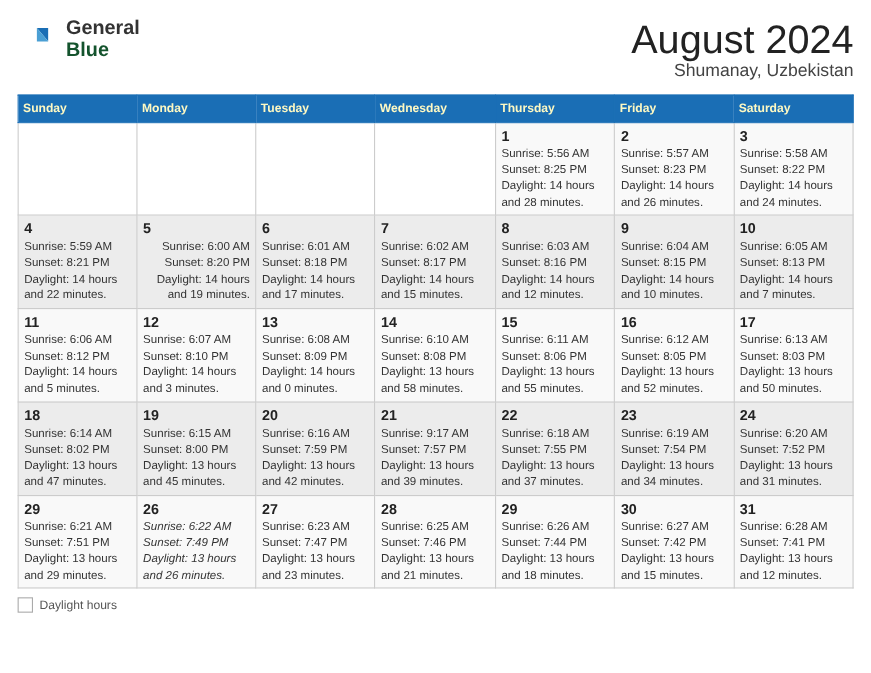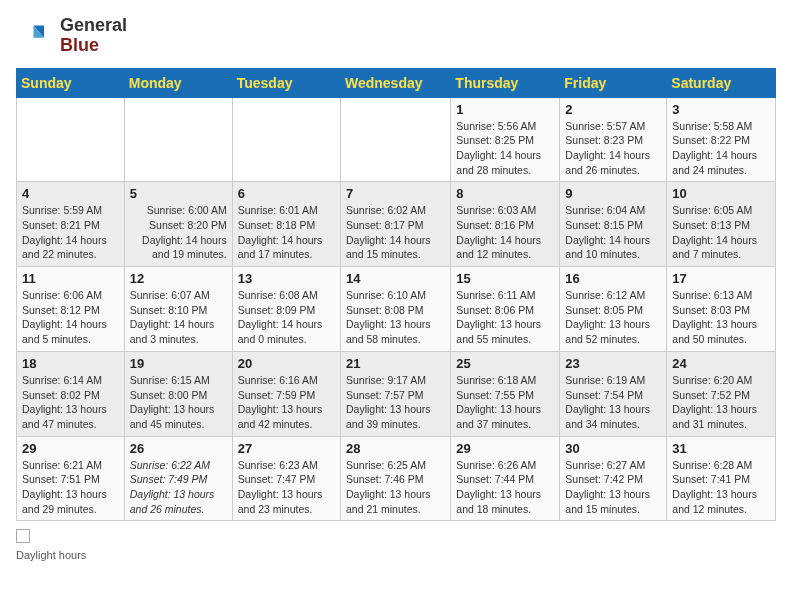--- a/index.html
+++ b/index.html
@@ -20,21 +20,21 @@
       display: flex;
       align-items: center;
       gap: 16px;
     }
     .logo-text {
       font-size: 18px;
       font-weight: bold;
       line-height: 1.1;
     }
     .logo-general { color: #333; }
-    .logo-blue { color: #7f1d1d; }
+    .logo-blue { color: #14532d; }
     .logo-icon {
       width: 28px;
       height: 28px;
     }
     .title-block {
       text-align: right;
     }
     .month-year {
       font-size: 36px;
       font-weight: normal;
@@ -45,24 +45,24 @@
       font-size: 16px;
       color: #444;
     }
     .calendar {
       width: 100%;
       border-collapse: collapse;
       font-size: 11px;
     }
     .calendar thead th {
       background: #1a6eb5;
-      color: #fde047;
+      color: #fef9c3;
       padding: 6px 4px;
       text-align: left;
-      font-size: 14px;
+      font-size: 11px;
       font-weight: bold;
       border: 1px solid #1a6eb5;
     }
     .calendar tbody td {
       border: 1px solid #ccc;
       vertical-align: top;
       padding: 4px 5px;
       width: 113px;
       min-height: 80px;
       background: #fff;
@@ -86,23 +86,22 @@
       line-height: 1.4;
     }
     .empty-cell {
       background: #fff !important;
     }
     .footer {
       margin-top: 8px;
       font-size: 11px;
       color: #555;
       display: flex;
-      align-items: flex-start;
+      align-items: flex-end;
       gap: 6px;
-      flex-direction: column;
     }
     .footer-box {
       width: 14px;
       height: 14px;
       background: #fff;
       border: 1px solid #aaa;
       display: inline-block;
     }
   </style>
 </head>
@@ -115,20 +114,22 @@
       <polygon points="20,4 32,18 20,18" fill="#4a9fd4"></polygon>
     </svg>
     <div>
       <div class="logo-text">
         <span class="logo-general">General</span><br>
         <span class="logo-blue">Blue</span>
       </div>
     </div>
   </div>
   <div class="title-block">
+    <div class="month-year">August 2024</div>
+    <div class="location">Shumanay, Uzbekistan</div>
   </div>
 </div>
 
 <table class="calendar">
   <thead>
     <tr>
     <th>Sunday</th>
         <th>Monday</th>
         <th>Tuesday</th>
         <th>Wednesday</th>
@@ -290,21 +291,21 @@
 and 42 minutes.</div>
         </td>
         <td>
           <span class="day-num">21</span>
           <div class="day-info" style="white-space: pre-line;">Sunrise: 9:17 AM
 Sunset: 7:57 PM
 Daylight: 13 hours
 and 39 minutes.</div>
         </td>
         <td>
-          <span class="day-num">25</span>
+          <span class="day-num">22</span>
           <div class="day-info" style="white-space: pre-line;">Sunrise: 6:18 AM
 Sunset: 7:55 PM
 Daylight: 13 hours
 and 37 minutes.</div>
         </td>
         <td>
           <span class="day-num">23</span>
           <div class="day-info" style="white-space: pre-line;">Sunrise: 6:19 AM
 Sunset: 7:54 PM
 Daylight: 13 hours

